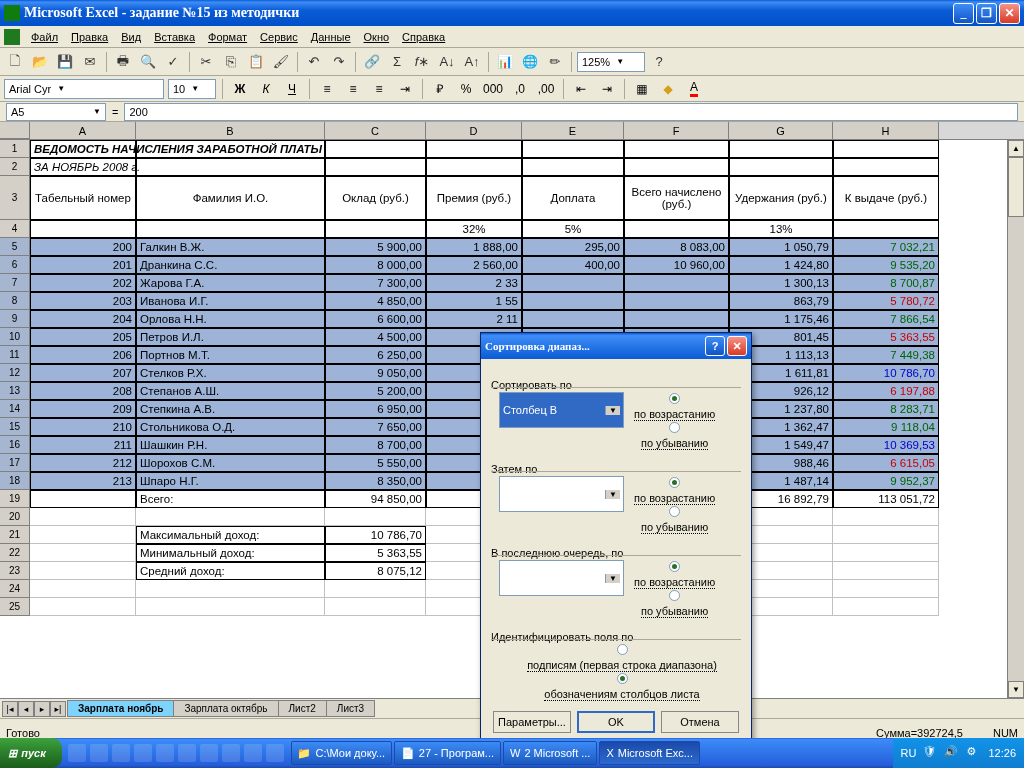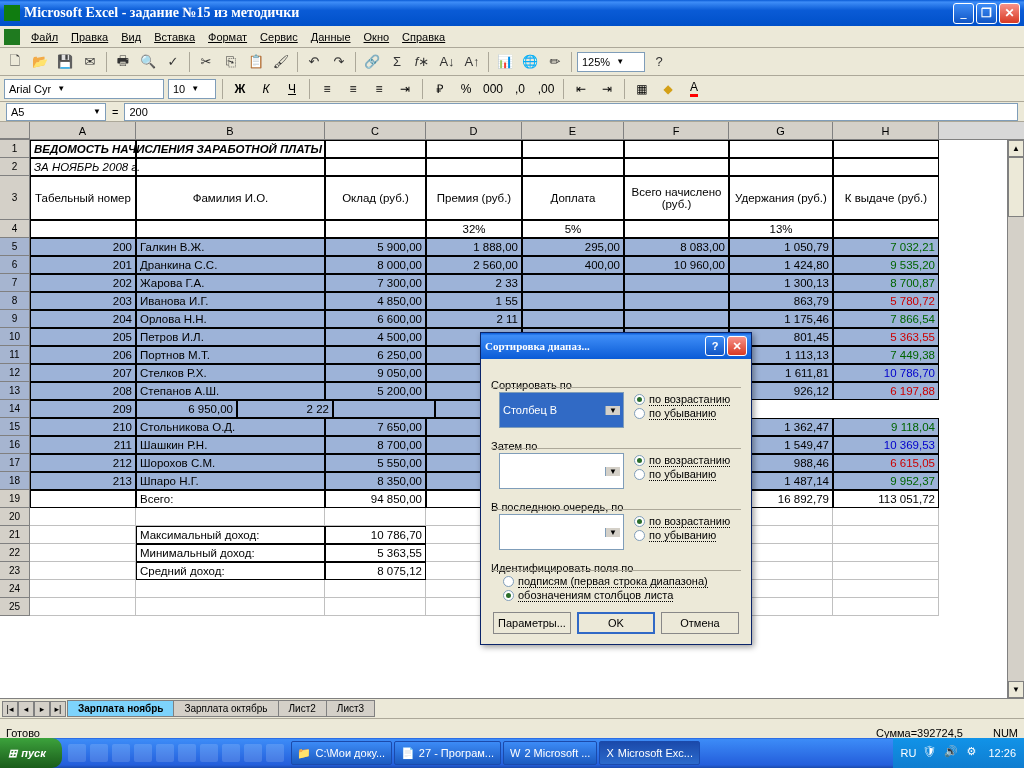--- a/index.html
+++ b/index.html
@@ -69,21 +69,21 @@
 .dialog .dtitle .cls { background: linear-gradient(#f79289,#d83a24); }
 .dialog .body { padding: 8px 10px 10px; }
 .fieldset-label { font-size: 11px; margin-top: 6px; margin-bottom: 2px; }
 .fieldset-line { height: 1px; background: #aca899; margin-bottom: 4px; position: relative; }
 .fieldset-label span { background: #ece9d8; padding-right: 4px; position: relative; top: 6px; }
 .sortrow { display: flex; align-items: flex-start; gap: 10px; margin-bottom: 4px; margin-left: 8px; }
 .sortrow .sel { width: 125px; height: 36px; border: 1px solid #7f9db9; background: white; display: flex; align-items: center; padding: 0 3px; }
 .sortrow .sel.hi { background: #316ac5; color: white; }
 .sortrow .sel .ar { margin-left: auto; background: #d4d0c8; color: black; border-left: 1px solid #7f9db9; width: 15px; text-align: center; font-size: 8px; }
 .radios { font-size: 11px; }
-.radios div { display: flex; align-items: center; gap: 4px; margin: 1px 0; }
+.radios div { display: flex; align-items: center; gap: 4px; margin: 1px 0; flex-direction: column; }
 .radios .dotted { border-bottom: 1px dotted #000; }
 .radio { width: 11px; height: 11px; border: 1px solid #7f9db9; border-radius: 50%; background: white; display: inline-flex; align-items: center; justify-content: center; }
 .radio.on::after { content: ""; width: 5px; height: 5px; background: #2b6e2b; border-radius: 50%; }
 .dlgbtns { display: flex; gap: 6px; justify-content: center; margin-top: 10px; }
 .dlgbtn { width: 78px; height: 22px; border: 1px solid #888; background: #ece9d8; display: flex; align-items: center; justify-content: center; }
 .dlgbtn.def { border: 2px solid #3169c6; }
 .scrollv { position: absolute; right: 0; top: 18px; bottom: 0; width: 17px; background: #d4d0c8; border-left: 1px solid #808080; }
 .scrollv .up, .scrollv .dn { height: 17px; background: #ece9d8; border: 1px solid #808080; font-size: 8px; display: flex; align-items: center; justify-content: center; }
 .scrollv .thumb { height: 60px; background: #ece9d8; border: 1px solid #808080; margin-top: 0; }
 </style>
@@ -352,20 +352,21 @@
         <div class="cell wC num sel tborder">5 200,00</div>
         <div class="cell wD num sel tborder">1 66</div>
         <div class="cell wE num sel tborder"></div>
         <div class="cell wF num sel tborder"></div>
         <div class="cell wG num sel tborder">926,12</div>
         <div class="cell wH num sel tborder red">6 197,88</div>
       </div>
       <div class="row">
         <div class="rh sel">14</div>
         <div class="cell wA num sel tborder">209</div>
+        <div class="cell wB sel tborder">Степкина А.В.</div>
         <div class="cell wC num sel tborder">6 950,00</div>
         <div class="cell wD num sel tborder">2 22</div>
         <div class="cell wE num sel tborder"></div>
         <div class="cell wF num sel tborder"></div>
         <div class="cell wG num sel tborder">1 237,80</div>
         <div class="cell wH num sel tborder green">8 283,71</div>
       </div>
       <div class="row">
         <div class="rh sel">15</div>
         <div class="cell wA num sel tborder">210</div>

